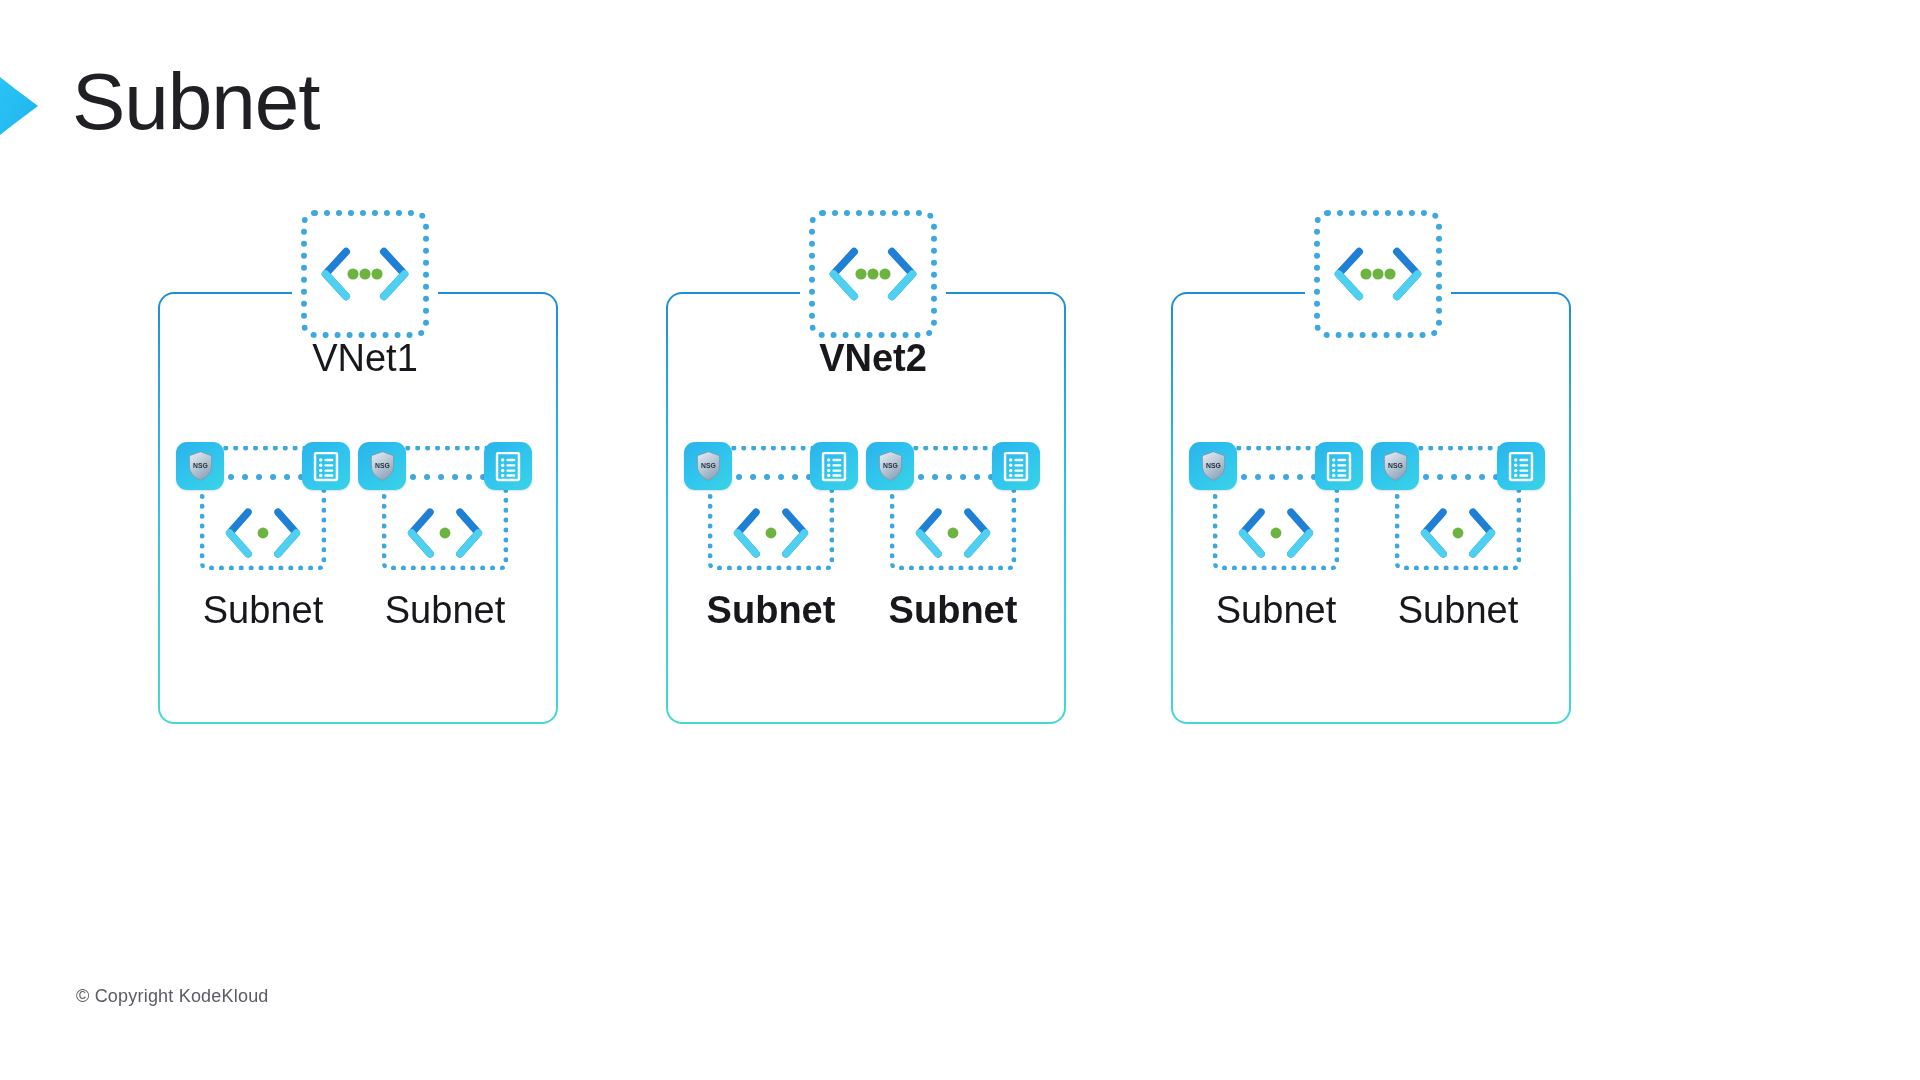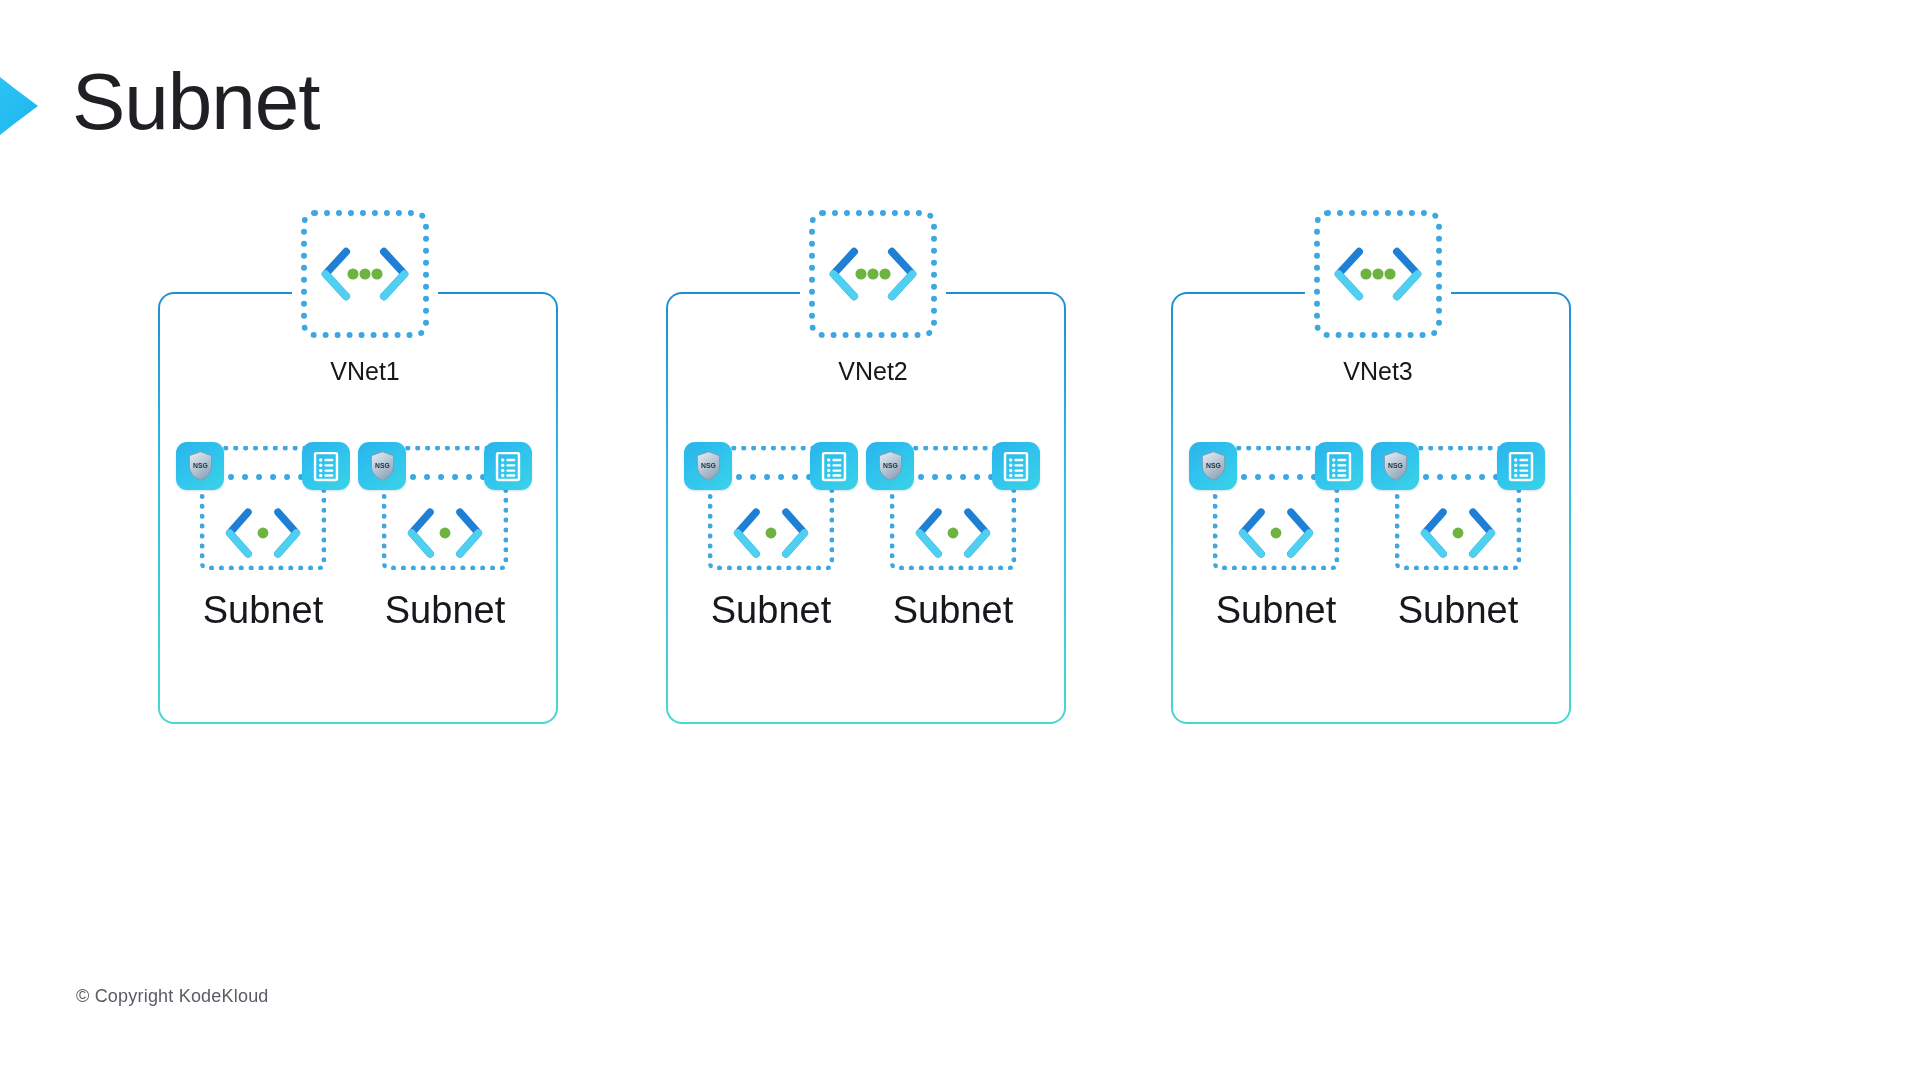--- a/index.html
+++ b/index.html
@@ -54,21 +54,21 @@
     height: 560px;
   }
 
   .vnet-group {
     position: absolute;
     top: 0;
     width: 450px;
     height: 520px;
   }
   .vnet-group.g1 { left: 140px; }
-  .vnet-group.g2 { left: 648px; }
+  .vnet-group.g2 { left: 648px; font-weight: bold; }
   .vnet-group.g3 { left: 1153px; }
 
   
   .vnet-box {
     position: absolute;
     left: 18px;
     top: 82px;
     width: 400px;
     height: 432px;
     border-radius: 16px;
@@ -109,24 +109,24 @@
     background: #ffffff;
     display: flex;
     align-items: center;
     justify-content: center;
     z-index: 3;
   }
 
   .vnet-label {
     position: absolute;
     left: 0;
-    top: 148px;
+    top: 128px;
     width: 450px;
     text-align: center;
-    font-size: 25px;
+    font-size: 38px;
     line-height: 1.1;
     color: #17171c;
     z-index: 3;
   }
 
   
   .subnet-row {
     position: absolute;
     left: 18px;
     top: 212px;
@@ -343,21 +343,20 @@
     <div class="vnet-group g3">
       <div class="vnet-box">
         <div class="vnet-box-inner"></div>
       </div>
       <div class="vnet-notch"></div>
       <div class="vnet-icon">
         <svg width="96" height="56" viewBox="0 0 112 64">
           <use href="#icon-vnet"></use>
         </svg>
       </div>
-      <div class="vnet-label">VNet3</div>
       <div class="subnet-row">
         <div class="subnet s1">
           <div class="subnet-box"></div>
           <div class="subnet-connector"><svg width="98" height="6" viewBox="0 0 98 6" preserveAspectRatio="none">
               <use href="#icon-dotted-line"></use>
             </svg></div>
           <div class="subnet-glyph"><svg width="80" height="50" viewBox="0 0 96 60">
               <use href="#icon-subnet"></use>
             </svg></div>
           <div class="tile nsg">

